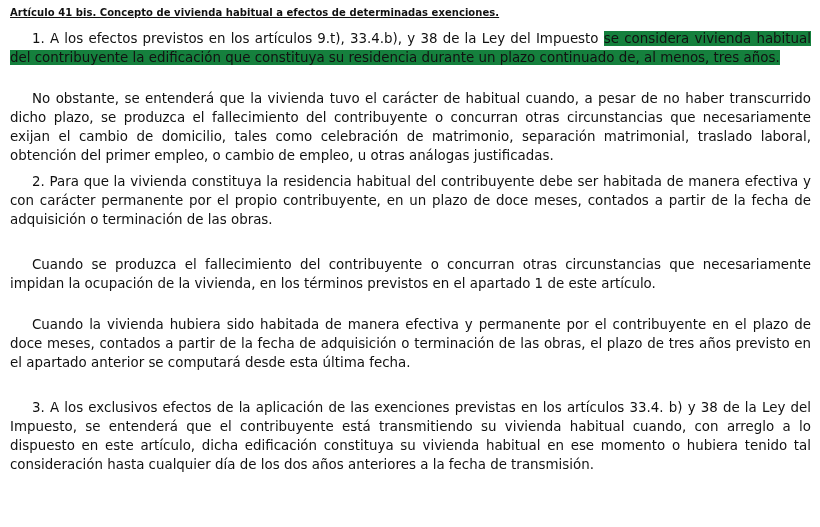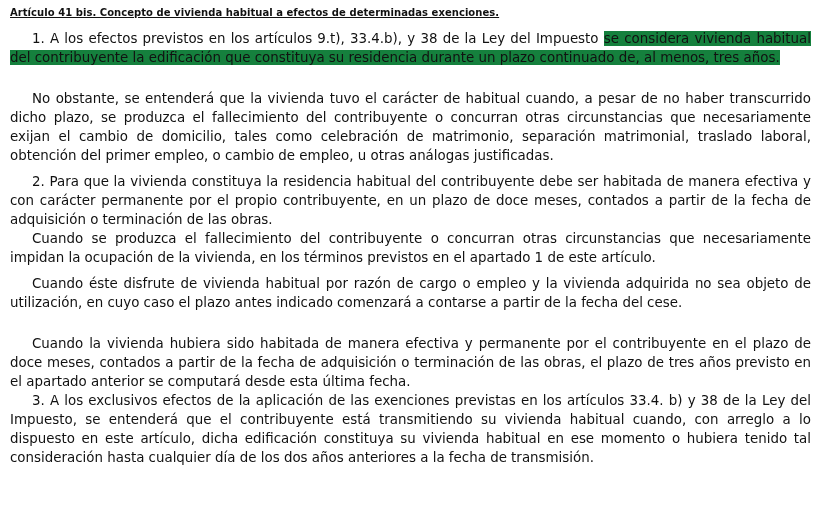--- a/index.html
+++ b/index.html
@@ -12,36 +12,35 @@
   }
   .doc { position: relative; padding: 3px 9px 0 10px; }
   .title {
     font-weight: bold; font-size: 10px; margin: 0 0 7px 0; letter-spacing: 0.05px; text-decoration: underline;
   }
   p {
     margin: 0; text-align: justify; text-indent: 22px;
   }
   .gap6 { margin-top: 7px; }
   .gap10 { margin-top: 22px; }
-  .gap18 { }
+  .gap18 { margin-top: 26px; }
   .hl { background: #15803d; }
 </style>
 </head>
 <body>
 
 <div class="doc">
   <div class="title">Artículo 41 bis. Concepto de vivienda habitual a efectos de determinadas exenciones.</div>
 
   <p><span>1. A los efectos previstos en los artículos 9.t), 33.4.b), y 38 de la Ley del Impuesto </span><span class="hl">se considera vivienda habitual del contribuyente la edificación que constituya su residencia durante un plazo continuado de, al menos, tres años.</span></p>
 
   <p class="gap10">No obstante, se entenderá que la vivienda tuvo el carácter de habitual cuando, a pesar de no haber transcurrido dicho plazo, se produzca el fallecimiento del contribuyente o concurran otras circunstancias que necesariamente exijan el cambio de domicilio, tales como celebración de matrimonio, separación matrimonial, traslado laboral, obtención del primer empleo, o cambio de empleo, u otras análogas justificadas.</p>
 
   <p class="gap6">2. Para que la vivienda constituya la residencia habitual del contribuyente debe ser habitada de manera efectiva y con carácter permanente por el propio contribuyente, en un plazo de doce meses, contados a partir de la fecha de adquisición o terminación de las obras.</p>
 
 
   <p class="gap18">Cuando se produzca el fallecimiento del contribuyente o concurran otras circunstancias que necesariamente impidan la ocupación de la vivienda, en los términos previstos en el apartado 1 de este artículo.</p>
 
-  <p class="gap6">Cuando éste disfrute de vivienda habitual por razón de cargo o empleo y la vivienda adquirida no sea objeto de utilización, en cuyo caso el plazo antes indicado comenzará a contarse a partir de la fecha del cese.</p>
 
   <p class="gap10">Cuando la vivienda hubiera sido habitada de manera efectiva y permanente por el contribuyente en el plazo de doce meses, contados a partir de la fecha de adquisición o terminación de las obras, el plazo de tres años previsto en el apartado anterior se computará desde esta última fecha.</p>
 
   <p class="gap18">3. A los exclusivos efectos de la aplicación de las exenciones previstas en los artículos 33.4. b) y 38 de la Ley del Impuesto, se entenderá que el contribuyente está transmitiendo su vivienda habitual cuando, con arreglo a lo dispuesto en este artículo, dicha edificación constituya su vivienda habitual en ese momento o hubiera tenido tal consideración hasta cualquier día de los dos años anteriores a la fecha de transmisión.</p>
 </div>
 
 </body></html>

